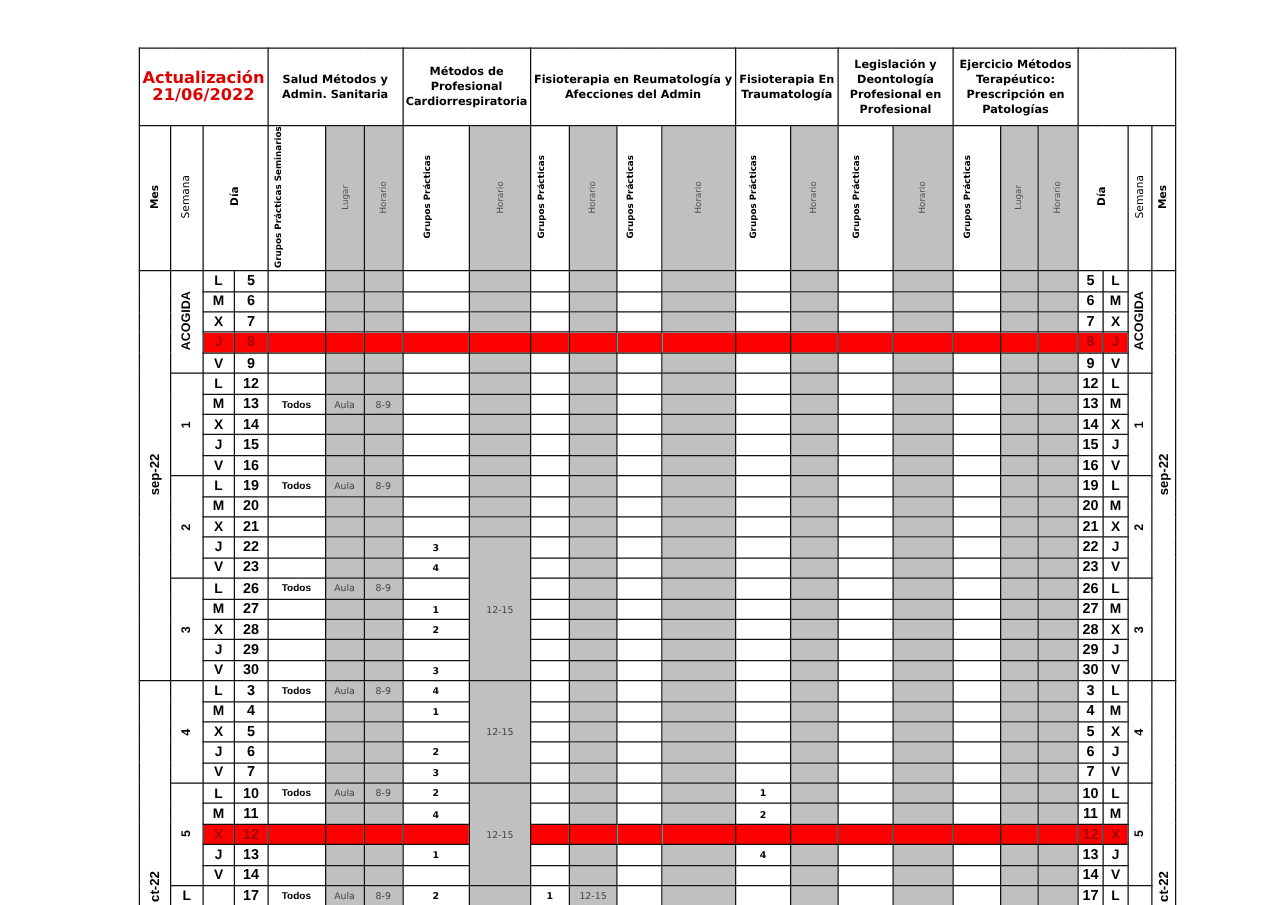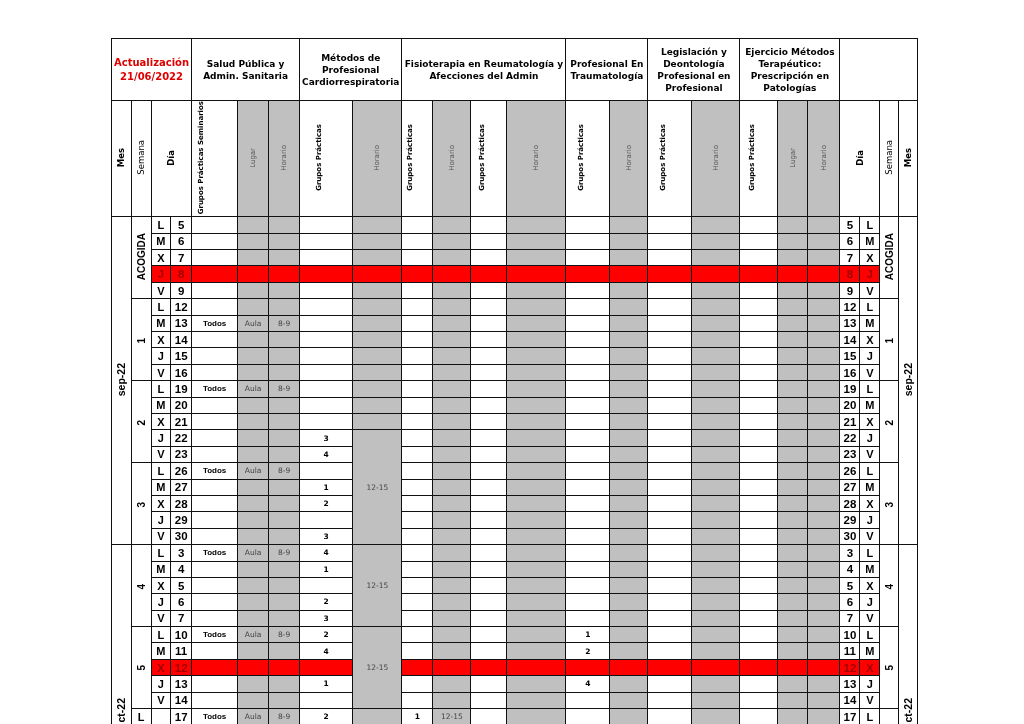--- a/index.html
+++ b/index.html
@@ -3,21 +3,21 @@
 <meta charset="utf-8">
 <style>
   html,body{margin:0;padding:0;background:#fff;}
   body{width:1024px;height:724px;position:relative;overflow:hidden;font-family:"Liberation Sans",sans-serif;}
   #sheet{position:absolute;left:111px;top:38px;}
   table{border-collapse:collapse;table-layout:fixed;}
   td{border:1.5px solid #111;padding:0;text-align:center;vertical-align:middle;overflow:hidden;white-space:nowrap;}
   .gray{background:#c0c0c0;}
   .red{background:#ff0000 !important;}
   .title-cell{font-family:"DejaVu Sans",sans-serif;font-weight:bold;font-size:9px;line-height:12px;white-space:normal;padding:0 2px;}
-  .update{color:#e00000;font-size:10px;line-height:14px;margin-top:21px;}
+  .update{color:#e00000;font-size:13px;line-height:14px;margin-top:21px;}
   .vert{writing-mode:vertical-rl;transform:rotate(180deg);display:inline-block;white-space:nowrap;}
   .sub{font-family:"DejaVu Sans",sans-serif;font-size:7px;line-height:8px;}
   .sub.light{color:#555;font-weight:normal;}
   .dayhdr{font-family:"DejaVu Sans",sans-serif;font-weight:bold;font-size:8.5px;}
   .letter,.num{font-family:"Liberation Sans",sans-serif;font-weight:bold;font-size:11px;}
   .num{font-size:11.5px;}
   .red .letter,.red .num, td.red.letter, td.red.num{color:#a00000;}
   .wk{font-family:"Liberation Sans",sans-serif;font-weight:bold;font-size:10px;}
   .mes{font-family:"Liberation Sans",sans-serif;font-weight:bold;font-size:10.5px;}
   .todos{font-family:"Liberation Sans",sans-serif;font-weight:bold;font-size:8px;}
@@ -54,24 +54,24 @@
         <col style="width:20px">
         <col style="width:19px">
         <col style="width:19px">
   </colgroup>
   <tbody id="tbody">
     <tr style="height:62px">
       <td colspan="4" class="title-cell update">
         <div>Actualización</div>
         <div>21/06/2022</div>
       </td>
-      <td colspan="3" class="title-cell">Salud Pública y Admin. Sanitaria</td>
+      <td colspan="3" class="title-cell">Salud Métodos y Admin. Sanitaria</td>
       <td colspan="2" class="title-cell">Métodos de Profesional Cardiorrespiratoria</td>
       <td colspan="4" class="title-cell">Fisioterapia en Reumatología y Afecciones del Admin</td>
-      <td colspan="2" class="title-cell">Profesional En Traumatología</td>
+      <td colspan="2" class="title-cell">Fisioterapia En Traumatología</td>
       <td colspan="2" class="title-cell">Legislación y Deontología Profesional en Profesional</td>
       <td colspan="3" class="title-cell">Ejercicio Métodos Terapéutico: Prescripción en Patologías</td>
       <td colspan="4"></td>
     </tr>
     <tr style="height:63px">
       <td class="dayhdr"><span class="vert">Mes</span></td>
       <td class="dayhdr"><span class="vert" style="font-weight:normal">Semana</span></td>
       <td colspan="2" class="dayhdr"><span class="vert">Día</span></td>
       <td class="sub"><span class="vert" style="font-weight:bold;white-space:normal;width:36px">Grupos Prácticas Seminarios</span></td>
       <td class="sub light gray"><span class="vert">Lugar</span></td>

